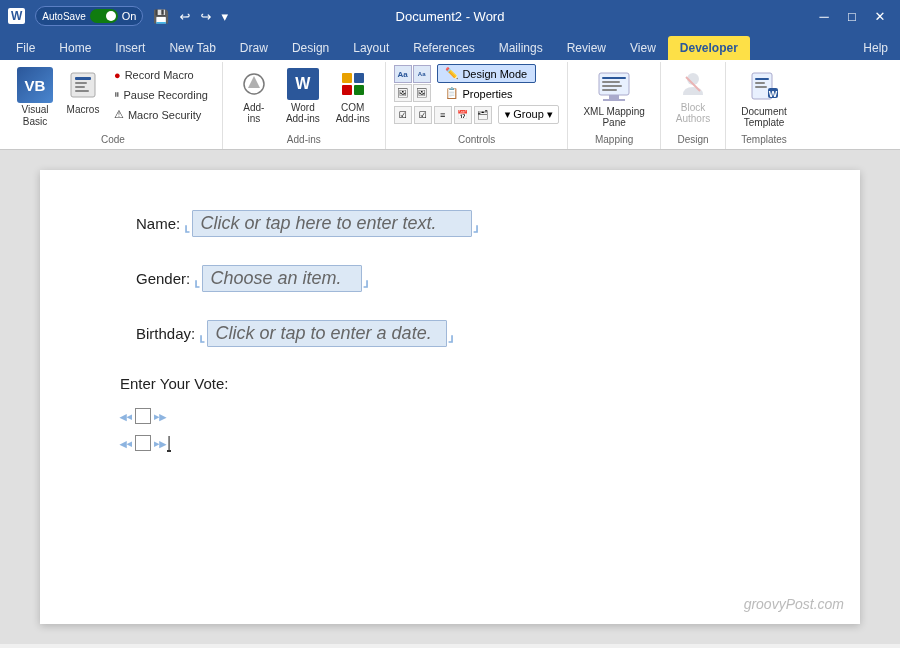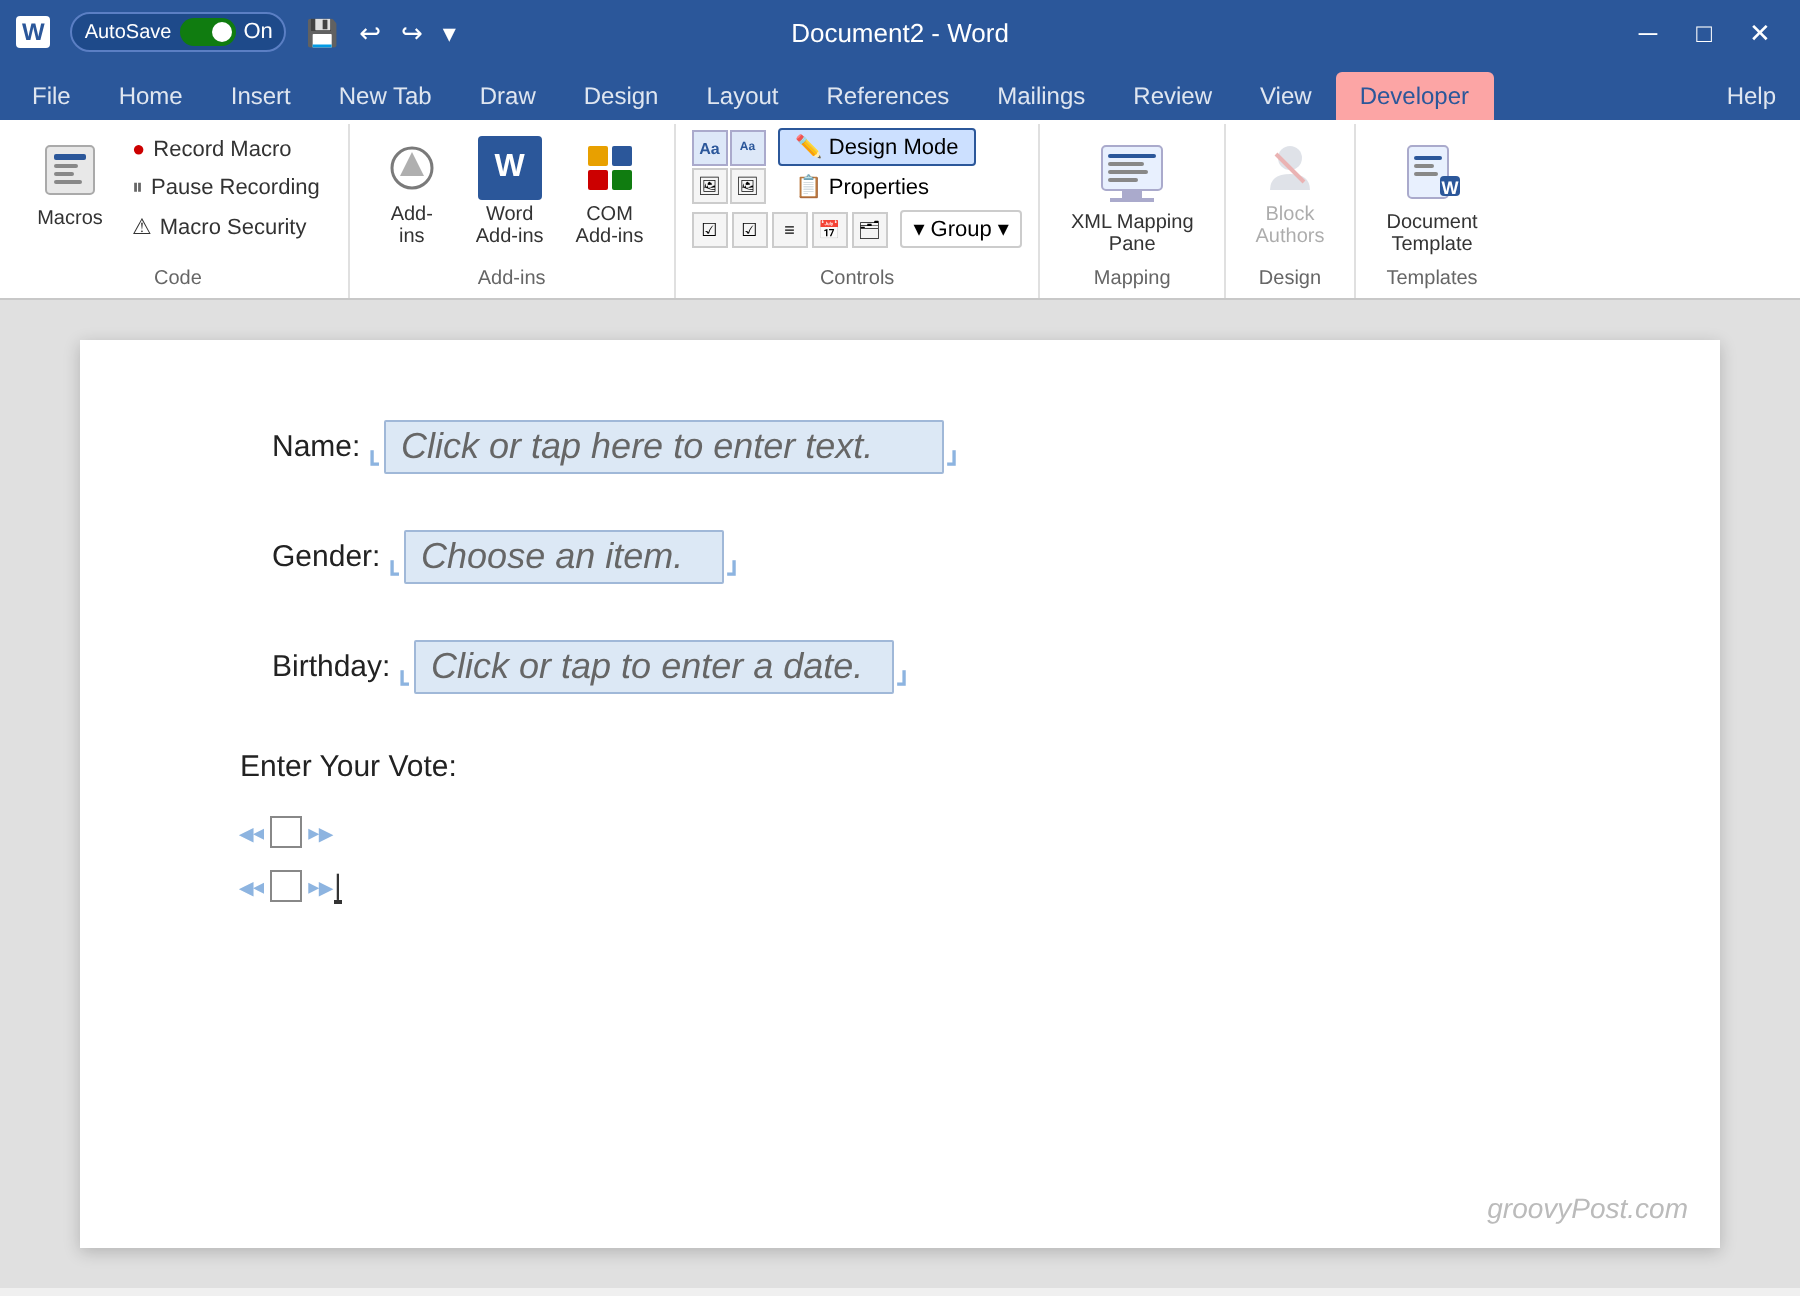--- a/index.html
+++ b/index.html
@@ -60,21 +60,21 @@
       font-size: 12px;
       color: rgba(255,255,255,0.85);
       cursor: pointer;
       border-radius: 3px 3px 0 0;
       background: transparent;
       border: none;
       height: 24px;
       display: flex;
       align-items: center;
     }
-    .tab.active { background: #fca5a5; color: #2b579a; font-weight: 400; }
+    .tab.active { background: #fde047; color: #2b579a; font-weight: 700; }
 
     
     .ribbon-content {
       background: white;
       display: flex;
       align-items: stretch;
       padding: 2px 4px 0;
       gap: 0;
       min-height: 88px;
     }
@@ -282,20 +282,26 @@
     <button class="tab">View</button>
     <button class="tab active">Developer</button>
     <button class="tab" style="margin-left:auto;">Help</button>
   </div>
 
   <div class="ribbon-content">
 
     <div class="ribbon-group code-group">
       <div class="ribbon-group-items">
 
+        <div style="display:flex;flex-direction:column;align-items:center;gap:1px;padding:2px 4px;cursor:pointer;border:1px solid transparent;border-radius:3px;">
+          <div style="width:36px;height:36px;display:flex;align-items:center;justify-content:center;background:linear-gradient(135deg,#2b579a,#4a86cf);border-radius:3px;">
+            <span style="color:white;font-weight:bold;font-size:15px;">VB</span>
+          </div>
+          <span style="font-size:10px;color:#333;text-align:center;line-height:1.2;">Visual<br>Basic</span>
+        </div>
 
         <div style="display:flex;flex-direction:column;align-items:center;gap:1px;padding:2px 4px;cursor:pointer;border:1px solid transparent;border-radius:3px;">
           <div style="width:36px;height:36px;display:flex;align-items:center;justify-content:center;">
             <svg width="32" height="32" viewBox="0 0 32 32">
               <rect x="4" y="4" width="24" height="24" rx="2" fill="#e8e8e8" stroke="#aaa" stroke-width="1"></rect>
               <rect x="8" y="8" width="16" height="3" rx="1" fill="#2b579a"></rect>
               <rect x="8" y="13" width="12" height="2" rx="1" fill="#888"></rect>
               <rect x="8" y="17" width="10" height="2" rx="1" fill="#888"></rect>
               <rect x="8" y="21" width="14" height="2" rx="1" fill="#888"></rect>
             </svg>

